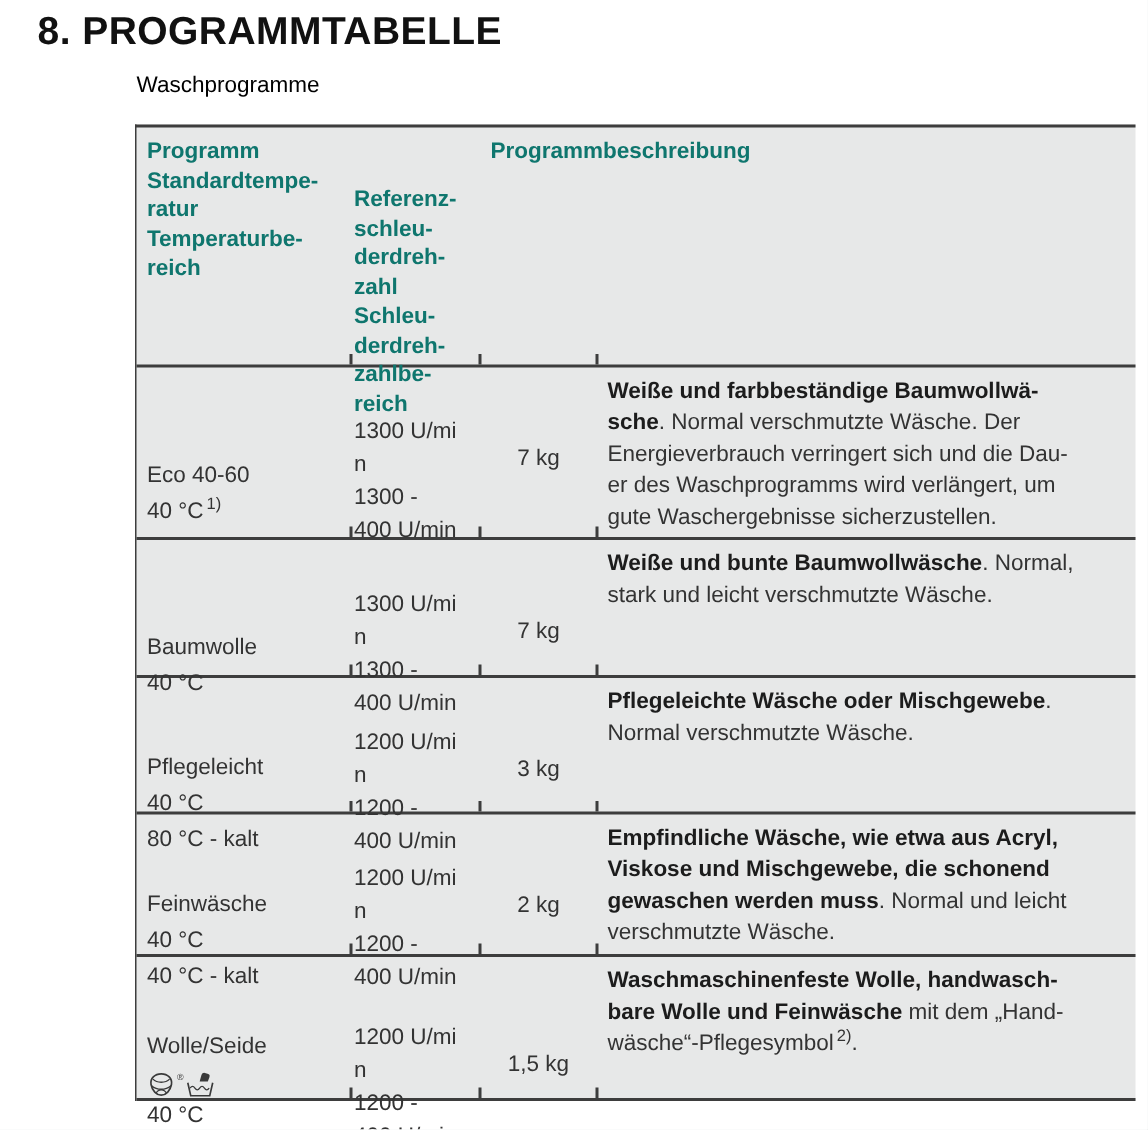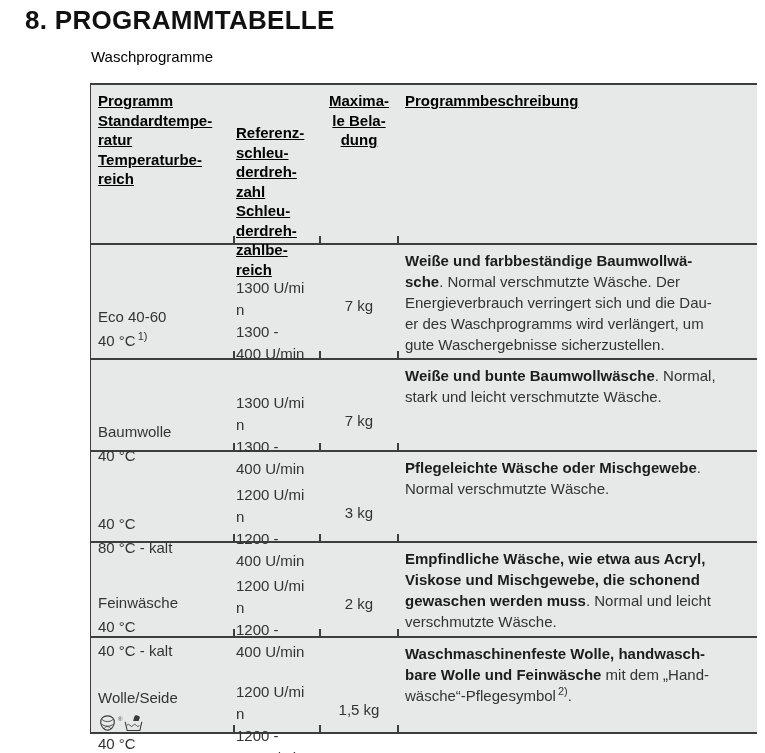--- a/index.html
+++ b/index.html
@@ -26,21 +26,21 @@
     border-bottom:2px solid #3d3d3d;box-sizing:border-box;
   }
   .row.header{height:160px}
   .row.r1{height:115px}
   .row.r2{height:92px}
   .row.r3{height:91px}
   .row.r4{height:95px}
   .row.r5{height:96px}
   .cell{box-sizing:border-box;font-size:15px;}
   .pre{white-space:pre-line;}
-  .hdr{font-weight:bold;color:#000000;line-height:19.5px;padding-top:6px;text-decoration:underline;}
+  .hdr{font-weight:bold;color:#0f766e;line-height:19.5px;padding-top:6px;}
   .c1{padding-left:7px;padding-right:4px;}
   .c2{padding-left:2px;padding-right:2px;margin-top:32px;}
   .c3{text-align:center;}
   .c4{padding:5px 5px 0 7px;line-height:21px;}
   
   .vmid{display:flex;flex-direction:column;justify-content:center;}
   .body-c1{line-height:24px;margin-top:48px;}
   .body-c2{line-height:22px;}
   .desc b{color:#1c1c1c;}
   sup{font-size:11px;line-height:0;margin-left:2px;}
@@ -67,23 +67,20 @@
 Temperaturbe-
 reich</div>
       <div class="cell c2 hdr pre">Referenz-
 schleu-
 derdreh-
 zahl
 Schleu-
 derdreh-
 zahlbe-
 reich</div>
-      <div class="cell c3 hdr pre">Maxima-
-le Bela-
-dung</div>
       <div class="cell c4 hdr">Programmbeschreibung</div>
       <i class="tick t1"></i>
       <i class="tick t2"></i>
       <i class="tick t3"></i>
     </div>
 
     <div class="row r1">
       <div class="cell c1 vmid body-c1">
         <div>Eco 40-60</div>
         <div><span>40 °C</span><sup>1)</sup></div>
@@ -116,20 +113,21 @@
       <div class="cell c3 vmid">7 kg</div>
       <div class="cell c4 desc pre"><b>Weiße und bunte Baumwollwäsche</b><span>. Normal,
 stark und leicht verschmutzte Wäsche.</span><sup></sup><span></span></div>
       <i class="tick t1"></i>
       <i class="tick t2"></i>
       <i class="tick t3"></i>
     </div>
 
     <div class="row r3">
       <div class="cell c1 vmid body-c1">
+        <div>Pflegeleicht</div>
         <div><span>40 °C</span><sup></sup></div>
         <div>80 °C - kalt</div>
       </div>
       <div class="cell c2 vmid body-c2 pre">1200 U/mi
 n
 1200 -
 400 U/min</div>
       <div class="cell c3 vmid">3 kg</div>
       <div class="cell c4 desc pre"><b>Pflegeleichte Wäsche oder Mischgewebe</b><span>.
 Normal verschmutzte Wäsche.</span><sup></sup><span></span></div>

